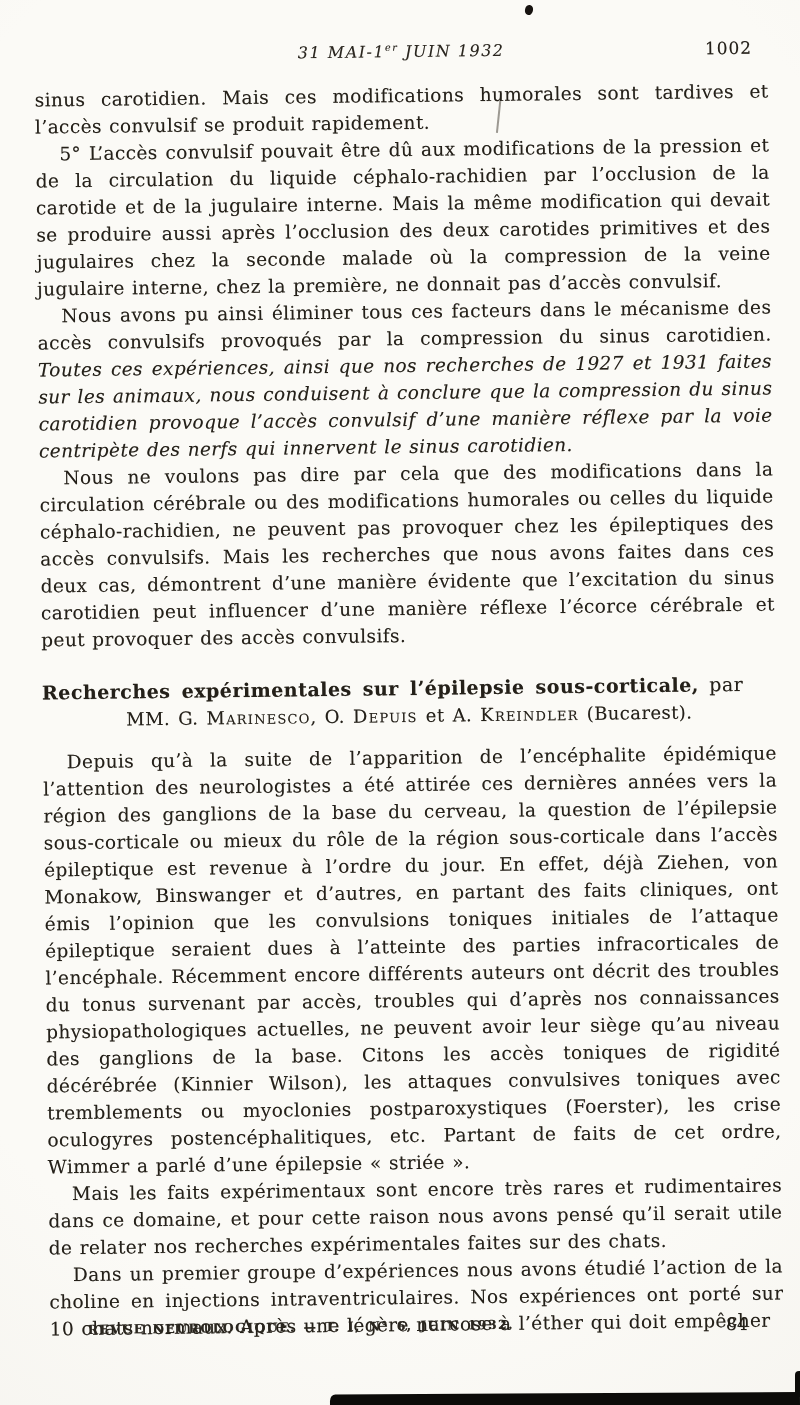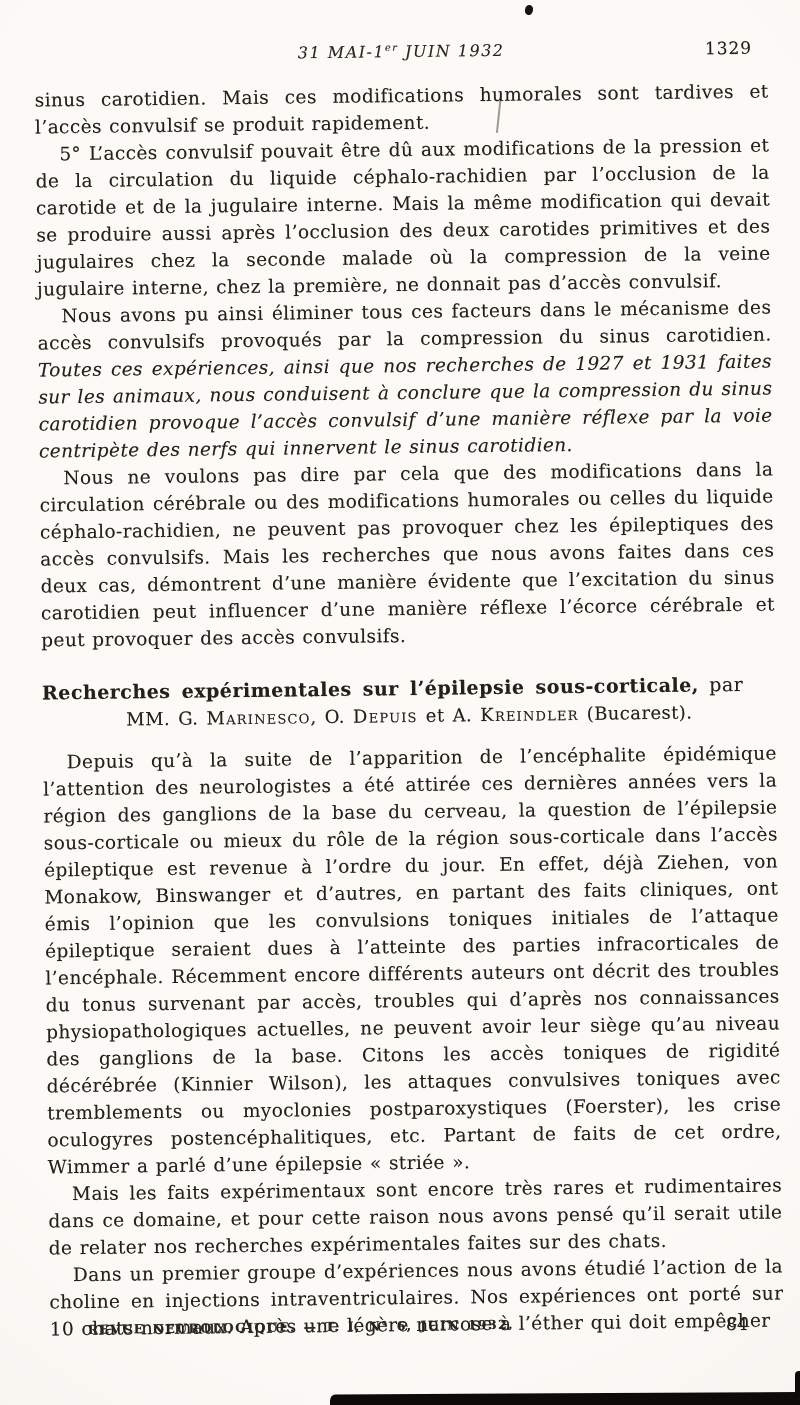--- a/index.html
+++ b/index.html
@@ -153,21 +153,21 @@
 
 <div class="page">
 
   <div class="ink-dot"></div>
   <div class="scratch-mark"></div>
 
   <div class="scan">
 
     <div class="header-row">
       <div class="header-date"><span>31 </span><span>MAI</span><span>-1</span><span class="run-sup">er</span><span> JUIN 1932</span></div>
-      <div class="header-page">1329</div>
+      <div class="header-page">1002</div>
     </div>
 
     <div>
         <p class="block body noindent"><span>sinus carotidien. Mais ces modifications humorales sont tardives et l’accès convulsif se produit rapidement.</span></p>
         <p class="block body"><span>5° L’accès convulsif pouvait être dû aux modifications de la pression et de la circulation du liquide céphalo-rachidien par l’occlusion de la carotide et de la jugulaire interne. Mais la même modification qui devait se produire aussi après l’occlusion des deux carotides primitives et des jugulaires chez la seconde malade où la compression de la veine jugulaire interne, chez la première, ne donnait pas d’accès convulsif.</span></p>
         <p class="block body"><span>Nous avons pu ainsi éliminer tous ces facteurs dans le mécanisme des accès convulsifs provoqués par la compression du sinus carotidien. </span><span class="run-i">Toutes ces expériences, ainsi que nos recherches de 1927 et 1931 faites sur les animaux, nous conduisent à conclure que la compression du sinus carotidien provoque l’accès convulsif d’une manière réflexe par la voie centripète des nerfs qui innervent le sinus carotidien.</span></p>
         <p class="block body"><span>Nous ne voulons pas dire par cela que des modifications dans la circulation cérébrale ou des modifications humorales ou celles du liquide céphalo-rachidien, ne peuvent pas provoquer chez les épileptiques des accès convulsifs. Mais les recherches que nous avons faites dans ces deux cas, démontrent d’une manière évidente que l’excitation du sinus carotidien peut influencer d’une manière réflexe l’écorce cérébrale et peut provoquer des accès convulsifs.</span></p>
         <p class="block heading"><span class="run-b">Recherches expérimentales sur l’épilepsie sous-corticale,</span><span> par</span></p>
         <p class="block authors"><span>MM. G. </span><span class="run-sc">Marinesco</span><span>, O. </span><span class="run-sc">Depuis</span><span> et A. </span><span class="run-sc">Kreindler</span><span> (Bucarest).</span></p>
         <p class="block body"><span>Depuis qu’à la suite de l’apparition de l’encéphalite épidémique l’attention des neurologistes a été attirée ces dernières années vers la région des ganglions de la base du cerveau, la question de l’épilepsie sous-corticale ou mieux du rôle de la région sous-corticale dans l’accès épileptique est revenue à l’ordre du jour. En effet, déjà Ziehen, von Monakow, Binswanger et d’autres, en partant des faits cliniques, ont émis l’opinion que les convulsions toniques initiales de l’attaque épileptique seraient dues à l’atteinte des parties infracorticales de l’encéphale. Récemment encore différents auteurs ont décrit des troubles du tonus survenant par accès, troubles qui d’après nos connaissances physiopathologiques actuelles, ne peuvent avoir leur siège qu’au niveau des ganglions de la base. Citons les accès toniques de rigidité décérébrée (Kinnier Wilson), les attaques convulsives toniques avec tremblements ou myoclonies postparoxystiques (Foerster), les crise oculogyres postencéphalitiques, etc. Partant de faits de cet ordre, Wimmer a parlé d’une épilepsie « striée ».</span></p>

